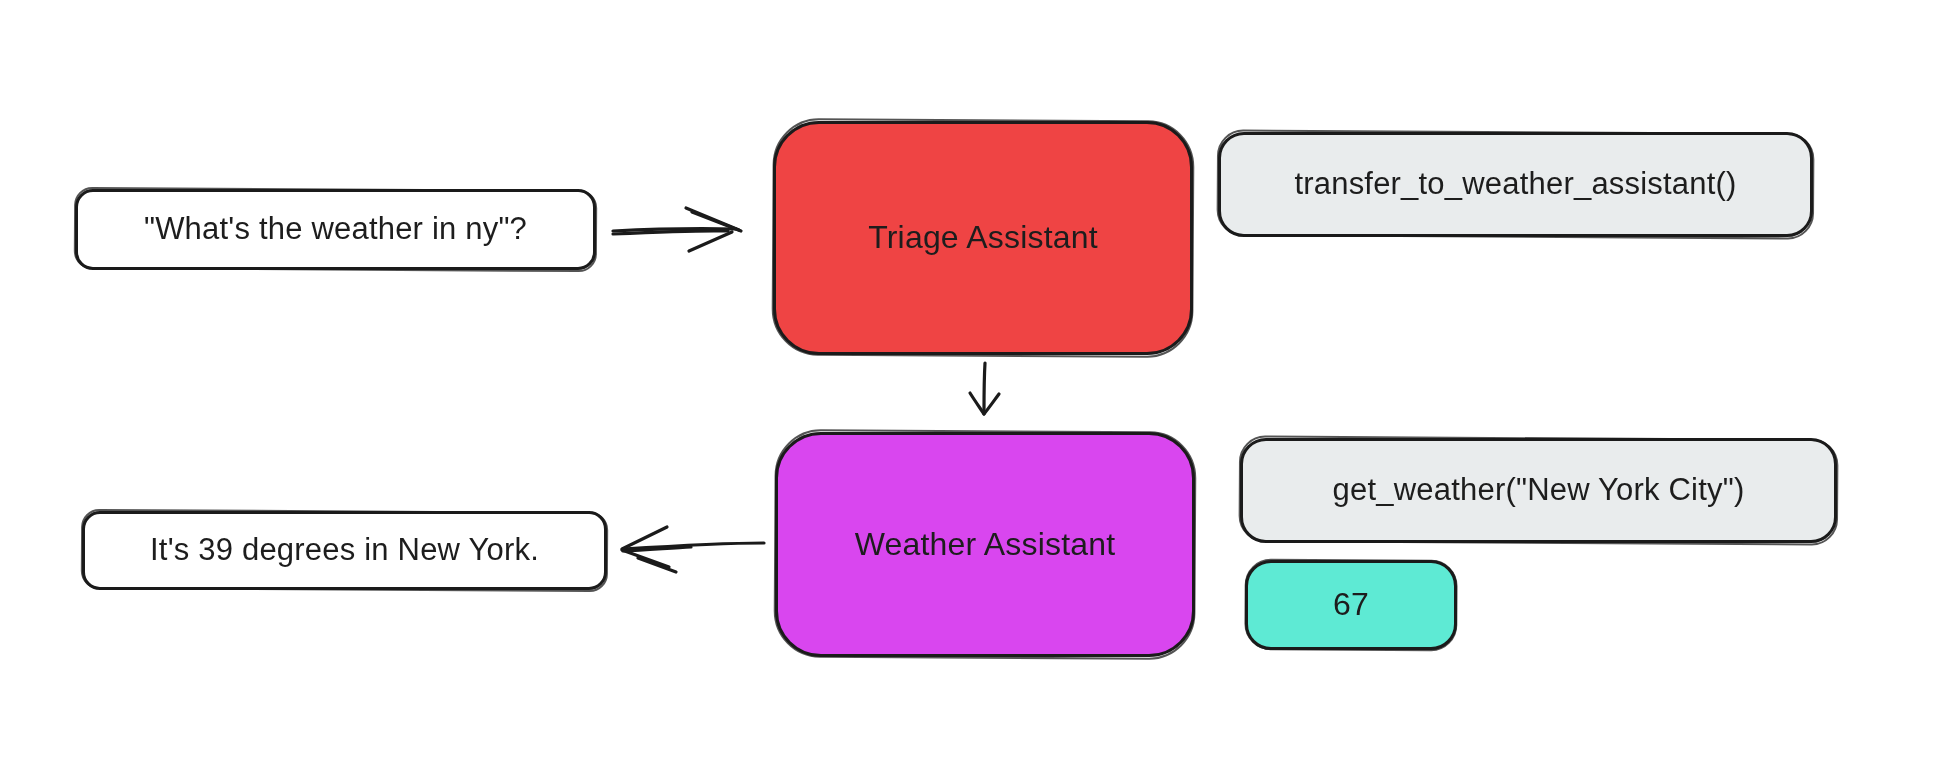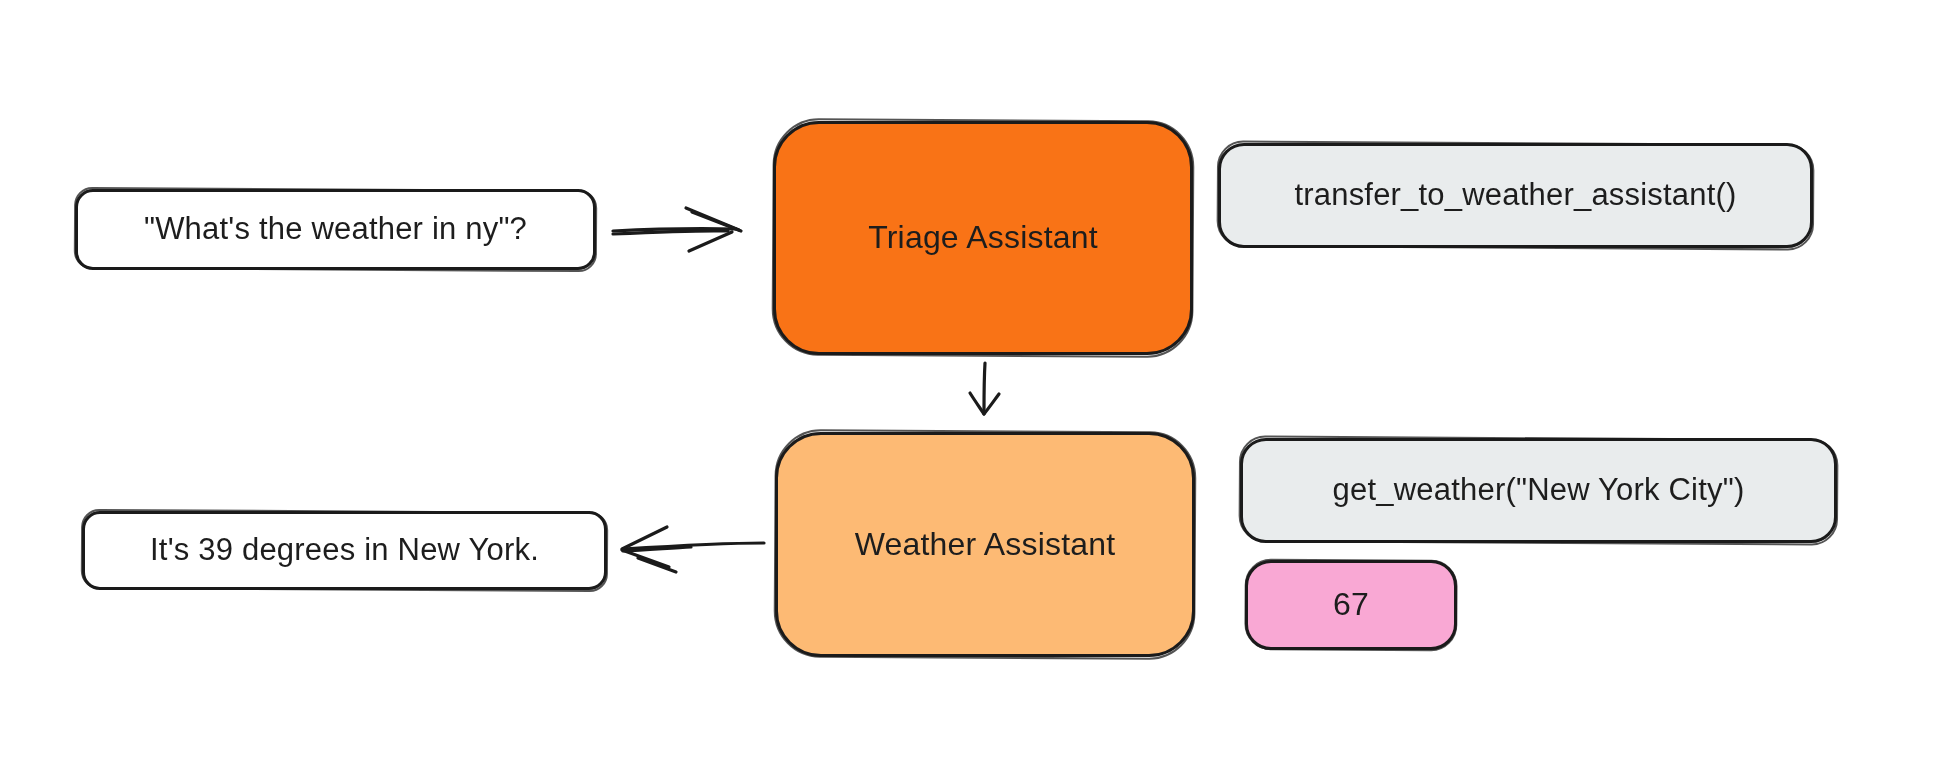--- a/index.html
+++ b/index.html
@@ -44,21 +44,21 @@
     pointer-events: none;
   }
   .msg    { border-radius: 18px; }
   .agent  { border-radius: 46px; font-size: 32px; }
   .code   { border-radius: 26px; }
   .result { border-radius: 26px; font-size: 32px; }
 
   
   #user-query      { left: 75px;   top: 189px; width: 521px; height: 81px;  }
   #triage-agent    { left: 773px;  top: 121px; width: 420px; height: 234px; }
-  #transfer-call   { left: 1218px; top: 143px; width: 595px; height: 105px; }
+  #transfer-call   { left: 1218px; top: 132px; width: 595px; height: 105px; }
   #weather-agent   { left: 775px;  top: 432px; width: 420px; height: 225px; }
   #get-weather-call{ left: 1240px; top: 438px; width: 597px; height: 105px; }
   #tool-result     { left: 1245px; top: 560px; width: 212px; height: 90px;  }
   #final-response  { left: 82px;   top: 511px; width: 525px; height: 79px;  }
 
   .arrow {
     position: absolute;
     overflow: visible;
   }
   #arrow-query-to-triage    { left: 610px; top: 200px; width: 138px; height: 58px; }
@@ -81,43 +81,43 @@
   </div>
 
   <svg id="arrow-query-to-triage" class="arrow" viewBox="0 0 138 58">
     <path d="M3 31 C 42 29 88 28 126 29"></path>
     <path d="M3 34 C 46 32 92 30 118 31"></path>
     <path d="M76 8 L129 30"></path>
     <path d="M82 12 L131 31"></path>
     <path d="M79 51 L122 32"></path>
   </svg>
 
-  <div id="triage-agent" class="node agent" style="background: #f97316;">
+  <div id="triage-agent" class="node agent" style="background: #ef4444;">
     <span>Triage Assistant</span>
   </div>
 
   <div id="transfer-call" class="node code" style="background: rgb(233, 236, 237);">
     <span>transfer_to_weather_assistant()</span>
   </div>
 
   <svg id="arrow-triage-to-weather" class="arrow" viewBox="0 0 44 58">
     <path d="M23 3 C22 20 22 33 22 51"></path>
     <path d="M8 33 C13 41 18 48 22 54"></path>
     <path d="M37 34 C31 42 26 49 22 54"></path>
   </svg>
 
-  <div id="weather-agent" class="node agent" style="background: #fdba74;">
+  <div id="weather-agent" class="node agent" style="background: #d946ef;">
     <span>Weather Assistant</span>
   </div>
 
   <div id="get-weather-call" class="node code" style="background: rgb(233, 236, 237);">
     <span>get_weather("New York City")</span>
   </div>
 
-  <div id="tool-result" class="node result" style="background: #f9a8d4;">
+  <div id="tool-result" class="node result" style="background: #5eead4;">
     <span>67</span>
   </div>
 
   <svg id="arrow-weather-to-response" class="arrow" viewBox="0 0 152 64">
     <path d="M7 33 C 55 30 105 27 148 27"></path>
     <path d="M7 35 C 30 34 55 32 75 31"></path>
     <path d="M51 11 L6 33"></path>
     <path d="M53 51 L6 34"></path>
     <path d="M60 56 L22 42"></path>
   </svg>

